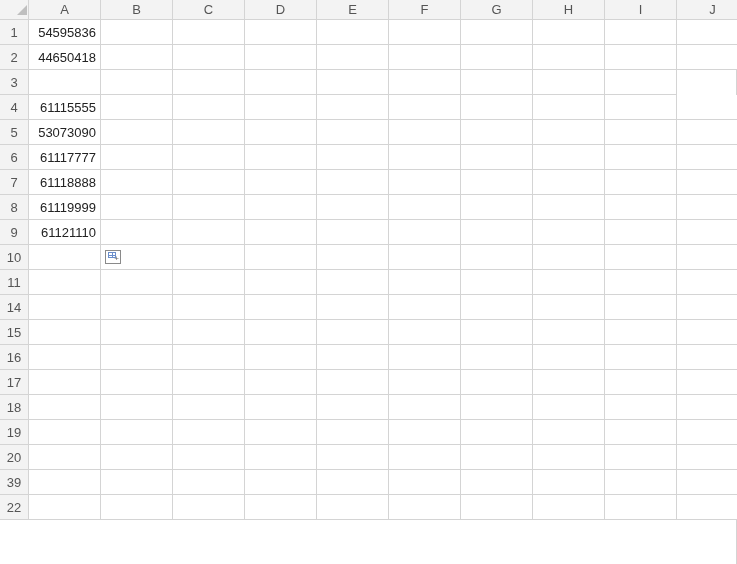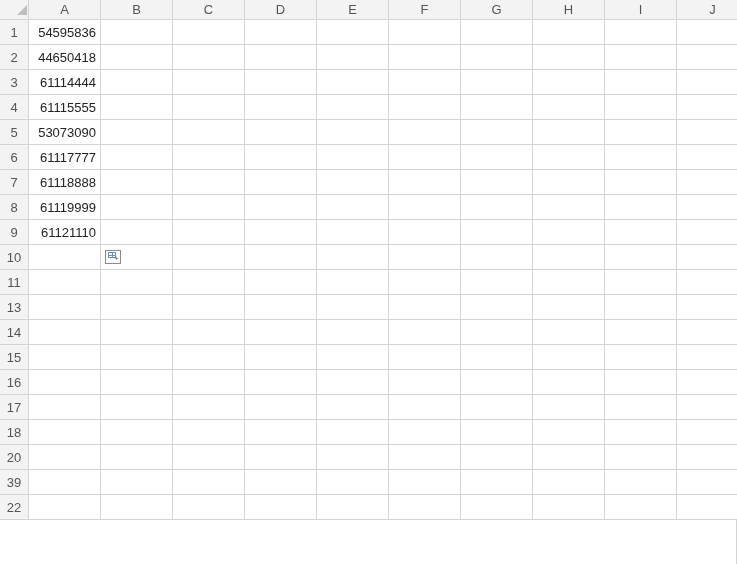--- a/index.html
+++ b/index.html
@@ -167,23 +167,20 @@
       <div class="cell"></div>
       <div class="cell"></div>
       <div class="cell"></div>
       <div class="cell"></div>
       <div class="cell"></div>
   </div>
   <div class="row">
     <div class="row-header">
         <span>3</span>
       </div>
-    <div class="cell col-A">
-        <span>61114444</span>
-      </div>
     <div class="cell"></div>
       <div class="cell"></div>
       <div class="cell"></div>
       <div class="cell"></div>
       <div class="cell"></div>
       <div class="cell"></div>
       <div class="cell"></div>
       <div class="cell"></div>
       <div class="cell"></div>
   </div>
@@ -319,35 +316,20 @@
       <div class="cell"></div>
       <div class="cell"></div>
       <div class="cell"></div>
       <div class="cell"></div>
       <div class="cell"></div>
       <div class="cell"></div>
       <div class="cell"></div>
   </div>
   <div class="row">
     <div class="row-header">
-        <span>13</span>
-      </div>
-    <div class="cell col-A"></div>
-      <div class="cell"></div>
-      <div class="cell"></div>
-      <div class="cell"></div>
-      <div class="cell"></div>
-      <div class="cell"></div>
-      <div class="cell"></div>
-      <div class="cell"></div>
-      <div class="cell"></div>
-      <div class="cell"></div>
-  </div>
-  <div class="row">
-    <div class="row-header">
         <span>14</span>
       </div>
     <div class="cell col-A"></div>
       <div class="cell"></div>
       <div class="cell"></div>
       <div class="cell"></div>
       <div class="cell"></div>
       <div class="cell"></div>
       <div class="cell"></div>
       <div class="cell"></div>
@@ -395,20 +377,35 @@
       <div class="cell"></div>
       <div class="cell"></div>
       <div class="cell"></div>
       <div class="cell"></div>
       <div class="cell"></div>
       <div class="cell"></div>
   </div>
   <div class="row">
     <div class="row-header">
         <span>18</span>
+      </div>
+    <div class="cell col-A"></div>
+      <div class="cell"></div>
+      <div class="cell"></div>
+      <div class="cell"></div>
+      <div class="cell"></div>
+      <div class="cell"></div>
+      <div class="cell"></div>
+      <div class="cell"></div>
+      <div class="cell"></div>
+      <div class="cell"></div>
+  </div>
+  <div class="row">
+    <div class="row-header">
+        <span>19</span>
       </div>
     <div class="cell col-A"></div>
       <div class="cell"></div>
       <div class="cell"></div>
       <div class="cell"></div>
       <div class="cell"></div>
       <div class="cell"></div>
       <div class="cell"></div>
       <div class="cell"></div>
       <div class="cell"></div>

